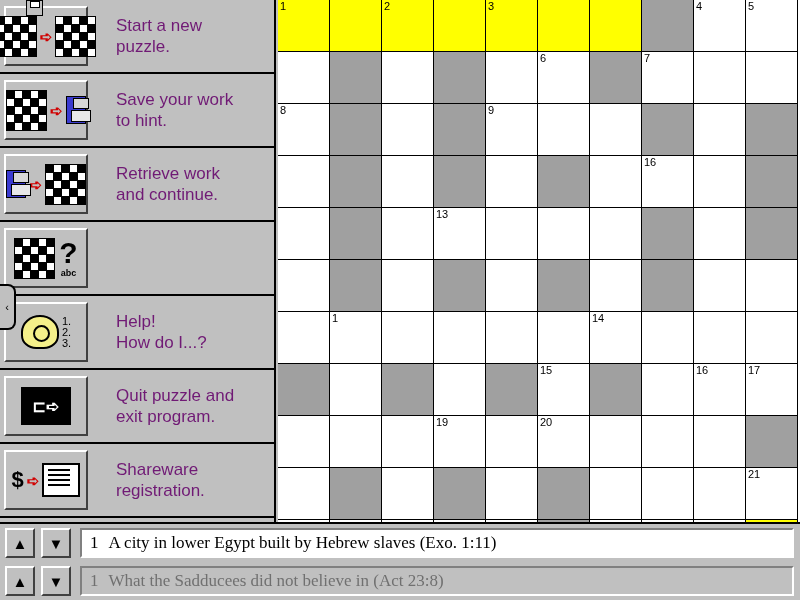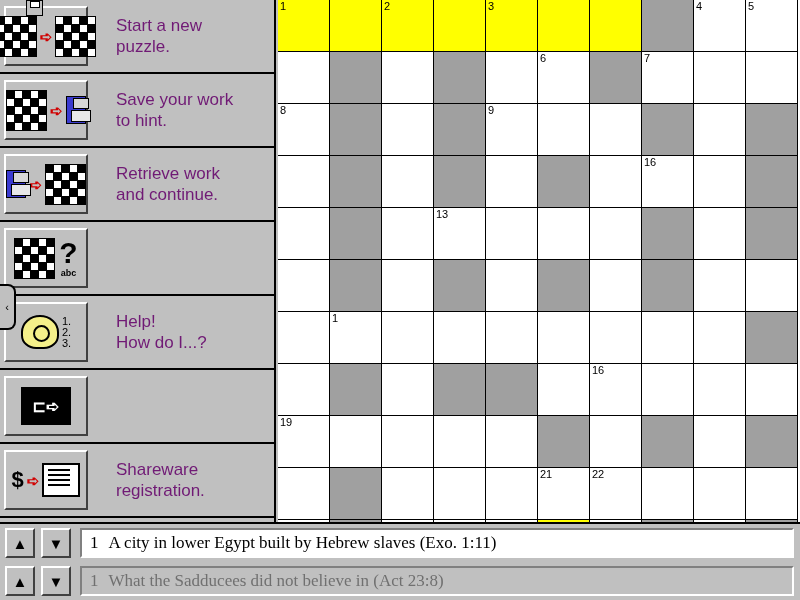--- a/index.html
+++ b/index.html
@@ -478,20 +478,22 @@
         <div class="numlist">1.<br>2.<br>3.</div>
       </div>
       <div class="menu-label">Help!
 How do I...?</div>
     </div>
 
     <div class="menu-item">
       <div class="menu-icon">
         <div class="exitbox">⊏➪</div>
       </div>
+      <div class="menu-label">Quit puzzle and
+exit program.</div>
     </div>
 
     <div class="menu-item">
       <div class="menu-icon">
         <span class="dollar">$</span>
         <span class="arrow-red">➪</span>
         <div class="printer"></div>
       </div>
       <div class="menu-label">Shareware
 registration.</div>
@@ -586,40 +588,52 @@
         <div class="cell "></div>
         <div class="cell "></div>
         <div class="cell "></div>
         <div class="cell ">
           <span class="num">1</span>
         </div>
         <div class="cell "></div>
         <div class="cell "></div>
         <div class="cell "></div>
         <div class="cell "></div>
-        <div class="cell "></div>
-        <div class="cell "></div>
-        <div class="cell "></div>
-        <div class="cell block"></div>
-        <div class="cell "></div>
-        <div class="cell block"></div>
-        <div class="cell "></div>
-        <div class="cell block"></div>
+        <div class="cell ">
+          <span class="num">14</span>
+        </div>
+        <div class="cell "></div>
+        <div class="cell "></div>
+        <div class="cell "></div>
+        <div class="cell block"></div>
+        <div class="cell "></div>
+        <div class="cell block"></div>
+        <div class="cell "></div>
+        <div class="cell block"></div>
+        <div class="cell ">
+          <span class="num">15</span>
+        </div>
         <div class="cell block"></div>
         <div class="cell "></div>
         <div class="cell ">
           <span class="num">16</span>
         </div>
+        <div class="cell ">
+          <span class="num">17</span>
+        </div>
         <div class="cell "></div>
         <div class="cell "></div>
         <div class="cell "></div>
         <div class="cell ">
           <span class="num">19</span>
         </div>
         <div class="cell "></div>
+        <div class="cell ">
+          <span class="num">20</span>
+        </div>
         <div class="cell "></div>
         <div class="cell "></div>
         <div class="cell "></div>
         <div class="cell block"></div>
         <div class="cell "></div>
         <div class="cell block"></div>
         <div class="cell "></div>
         <div class="cell block"></div>
         <div class="cell "></div>
         <div class="cell block"></div>

